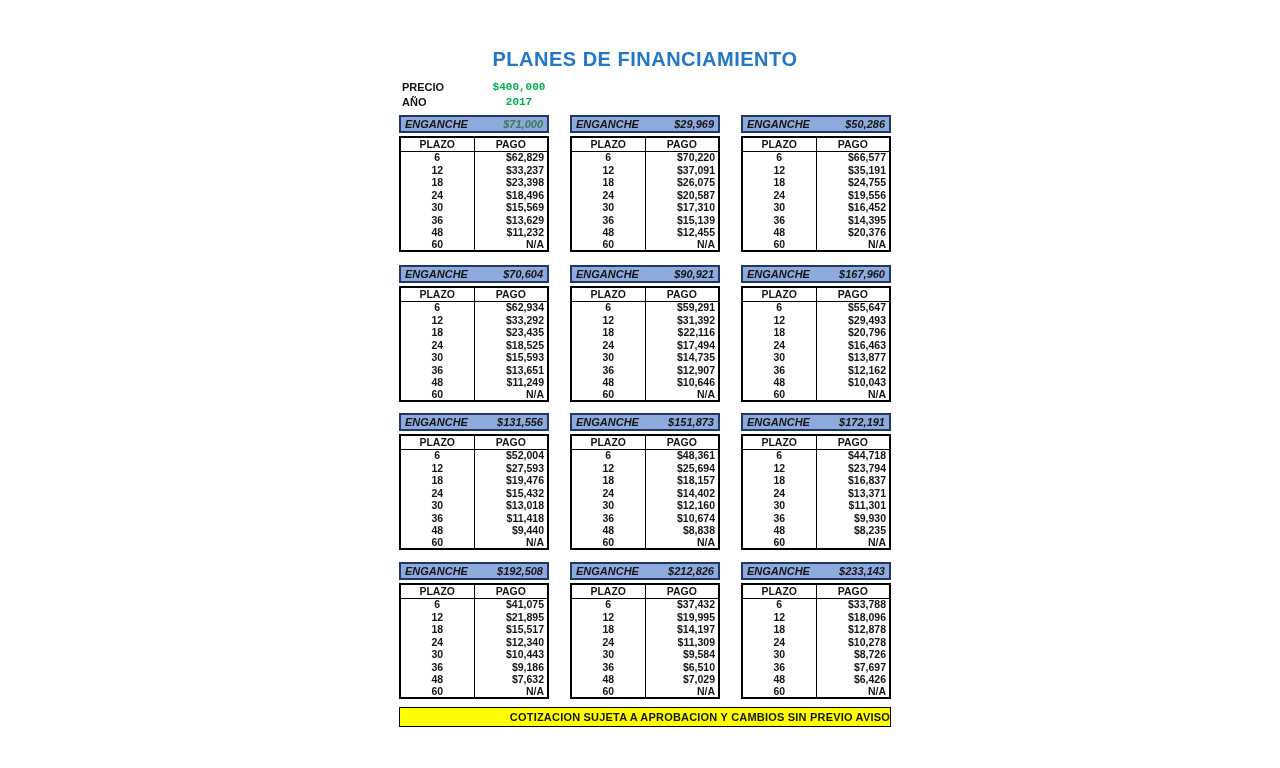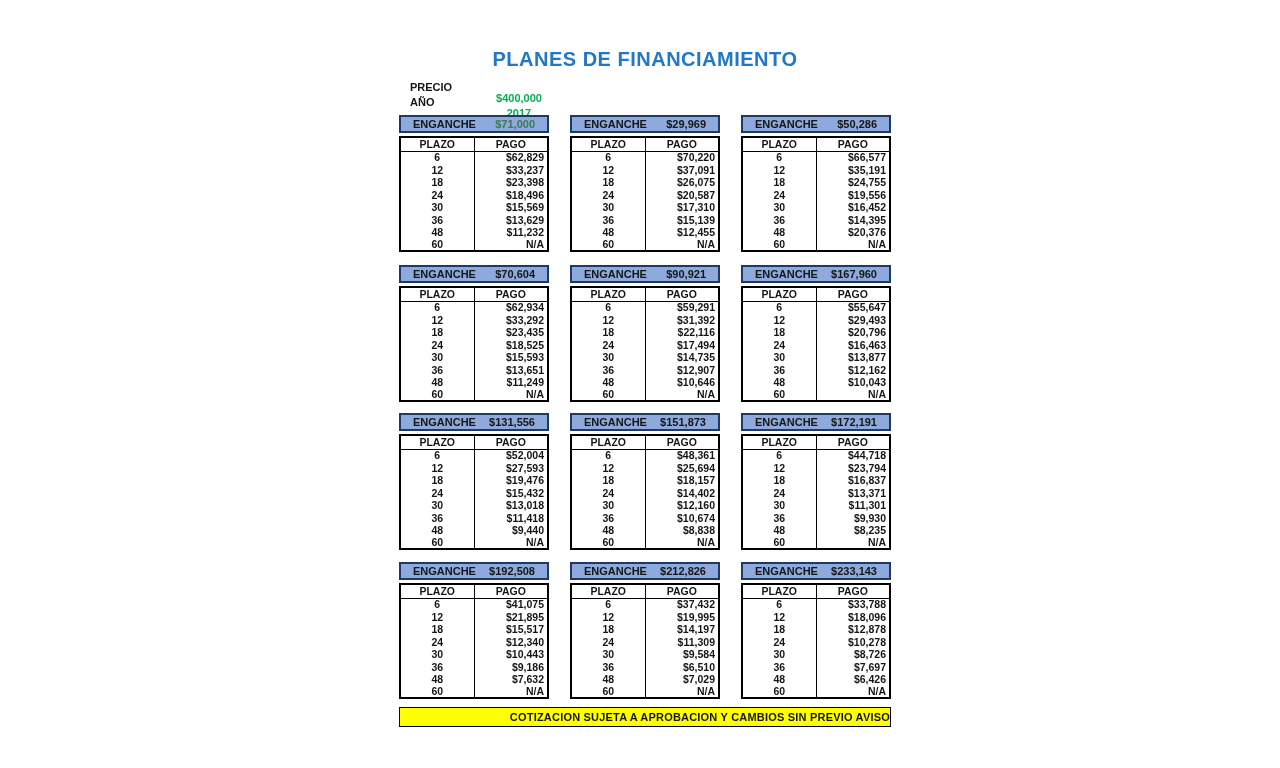--- a/index.html
+++ b/index.html
@@ -15,28 +15,28 @@
   html,body{width:1280px;height:768px;background:#ffffff;overflow:hidden;}
   body{font-family:"Liberation Sans",sans-serif;color:var(--ink);}
   .sheet{position:relative;width:1280px;height:768px;background:#fff;border-radius:17px;}
   .content{position:absolute;left:399px;top:48px;width:492px;height:700px;}
 
   .title{position:absolute;left:0;top:0;width:100%;text-align:center;
          font-size:20px;font-weight:bold;color:var(--title_blue);letter-spacing:.5px;}
 
   .meta{position:absolute;left:3px;top:32px;width:220px;}
   .meta-row{position:relative;height:15px;font-size:11px;font-weight:bold;}
-  .meta-label{position:absolute;left:8px;top:1px;}
-  .meta-value{position:absolute;left:82px;top:12px;width:70px;text-align:center;color:var(--money_green);}
+  .meta-label{position:absolute;left:0;top:1px;}
+  .meta-value{position:absolute;left:82px;top:1px;width:70px;text-align:center;color:var(--money_green);font-family:Liberation Mono, monospace;}
 
   .plans{position:absolute;left:0;top:0;width:100%;}
   .plan{position:absolute;width:150px;}
   .eng{height:18px;background:var(--header_fill);border:2px solid var(--header_border);
-       display:flex;align-items:center;justify-content:space-between;padding:0 12px;
-       font-size:11px;font-weight:bold;}
+       display:flex;align-items:center;justify-content:space-between;padding:0 4px;
+       font-size:11px;font-weight:bold;font-style:italic;}
   .eng-value.hl{color:var(--enganche_green);}
   .pt{width:100%;margin-top:3px;border-collapse:collapse;border:2px solid #000;table-layout:fixed;}
   .pt th{height:14px;font-size:10.5px;font-weight:bold;text-align:center;
          border-bottom:1.5px solid #000;margin-top:12px;}
   .pt td{height:12.5px;font-size:10.5px;font-weight:bold;line-height:1;}
   .pt th.pago,.pt td.pago{border-left:1.5px solid #000;}
   .pt td.plazo{text-align:center;}
   .pt td.pago{text-align:right;padding-right:3px;}
 
   .banner{position:absolute;left:0;top:659px;width:100%;height:20px;

